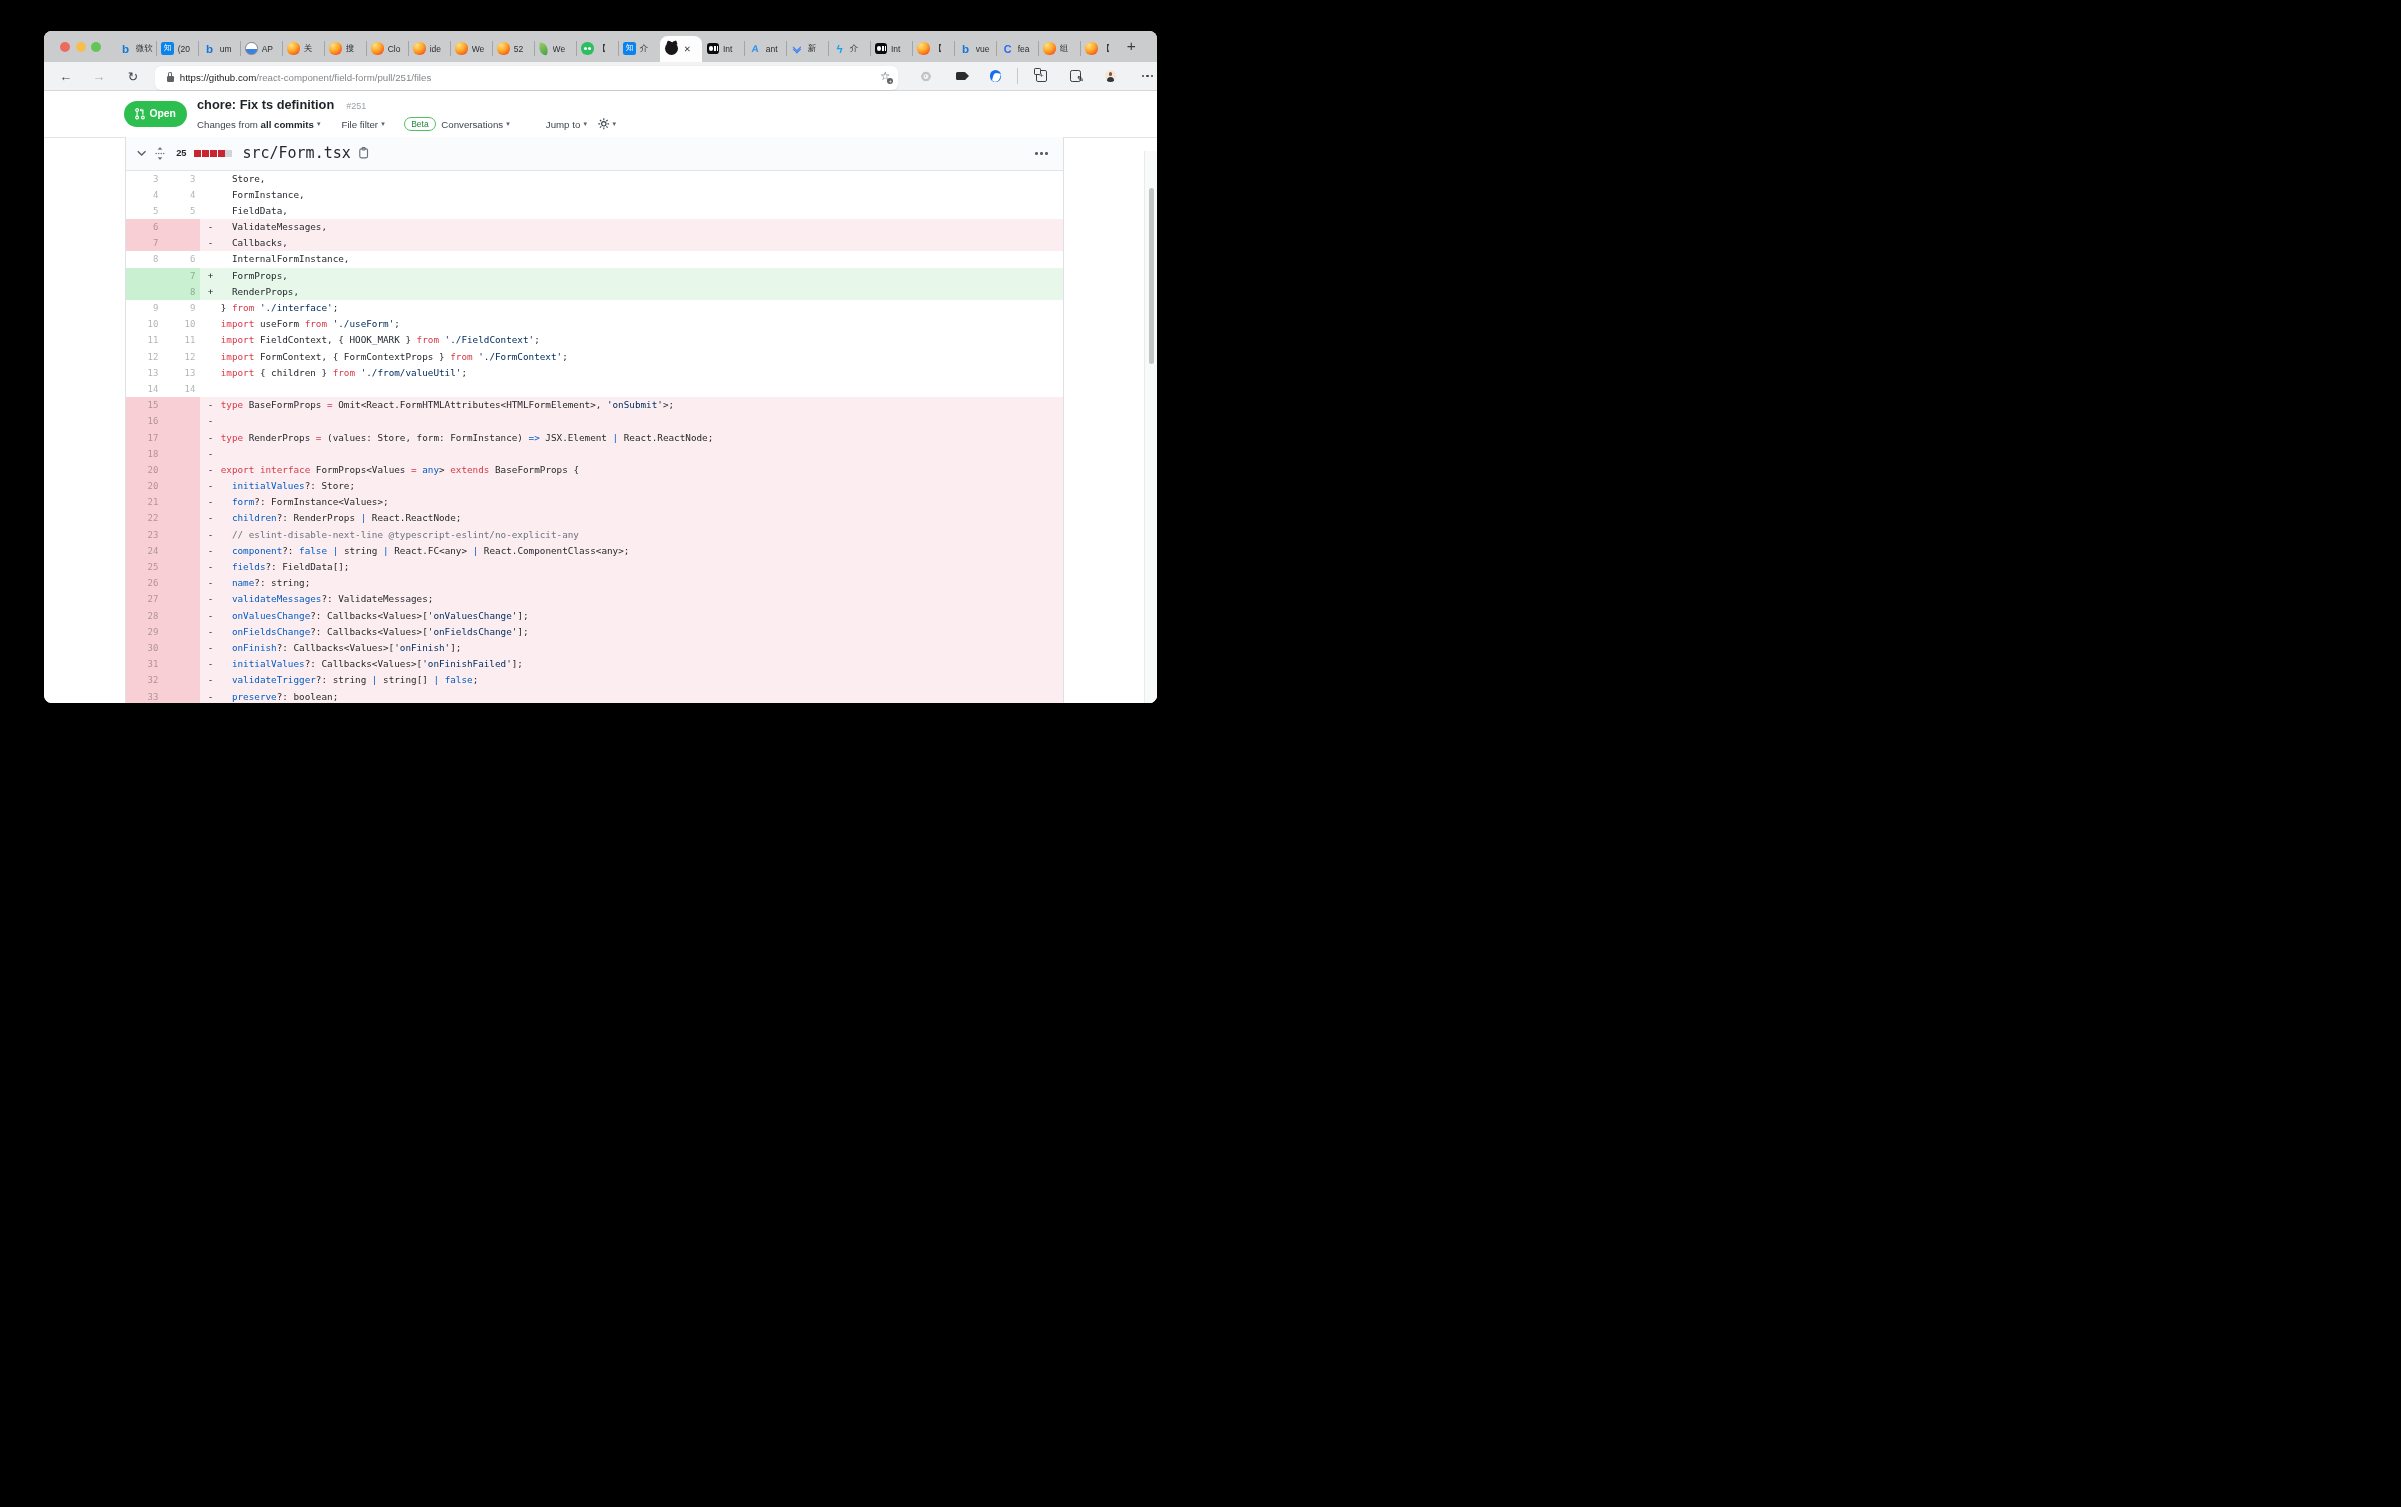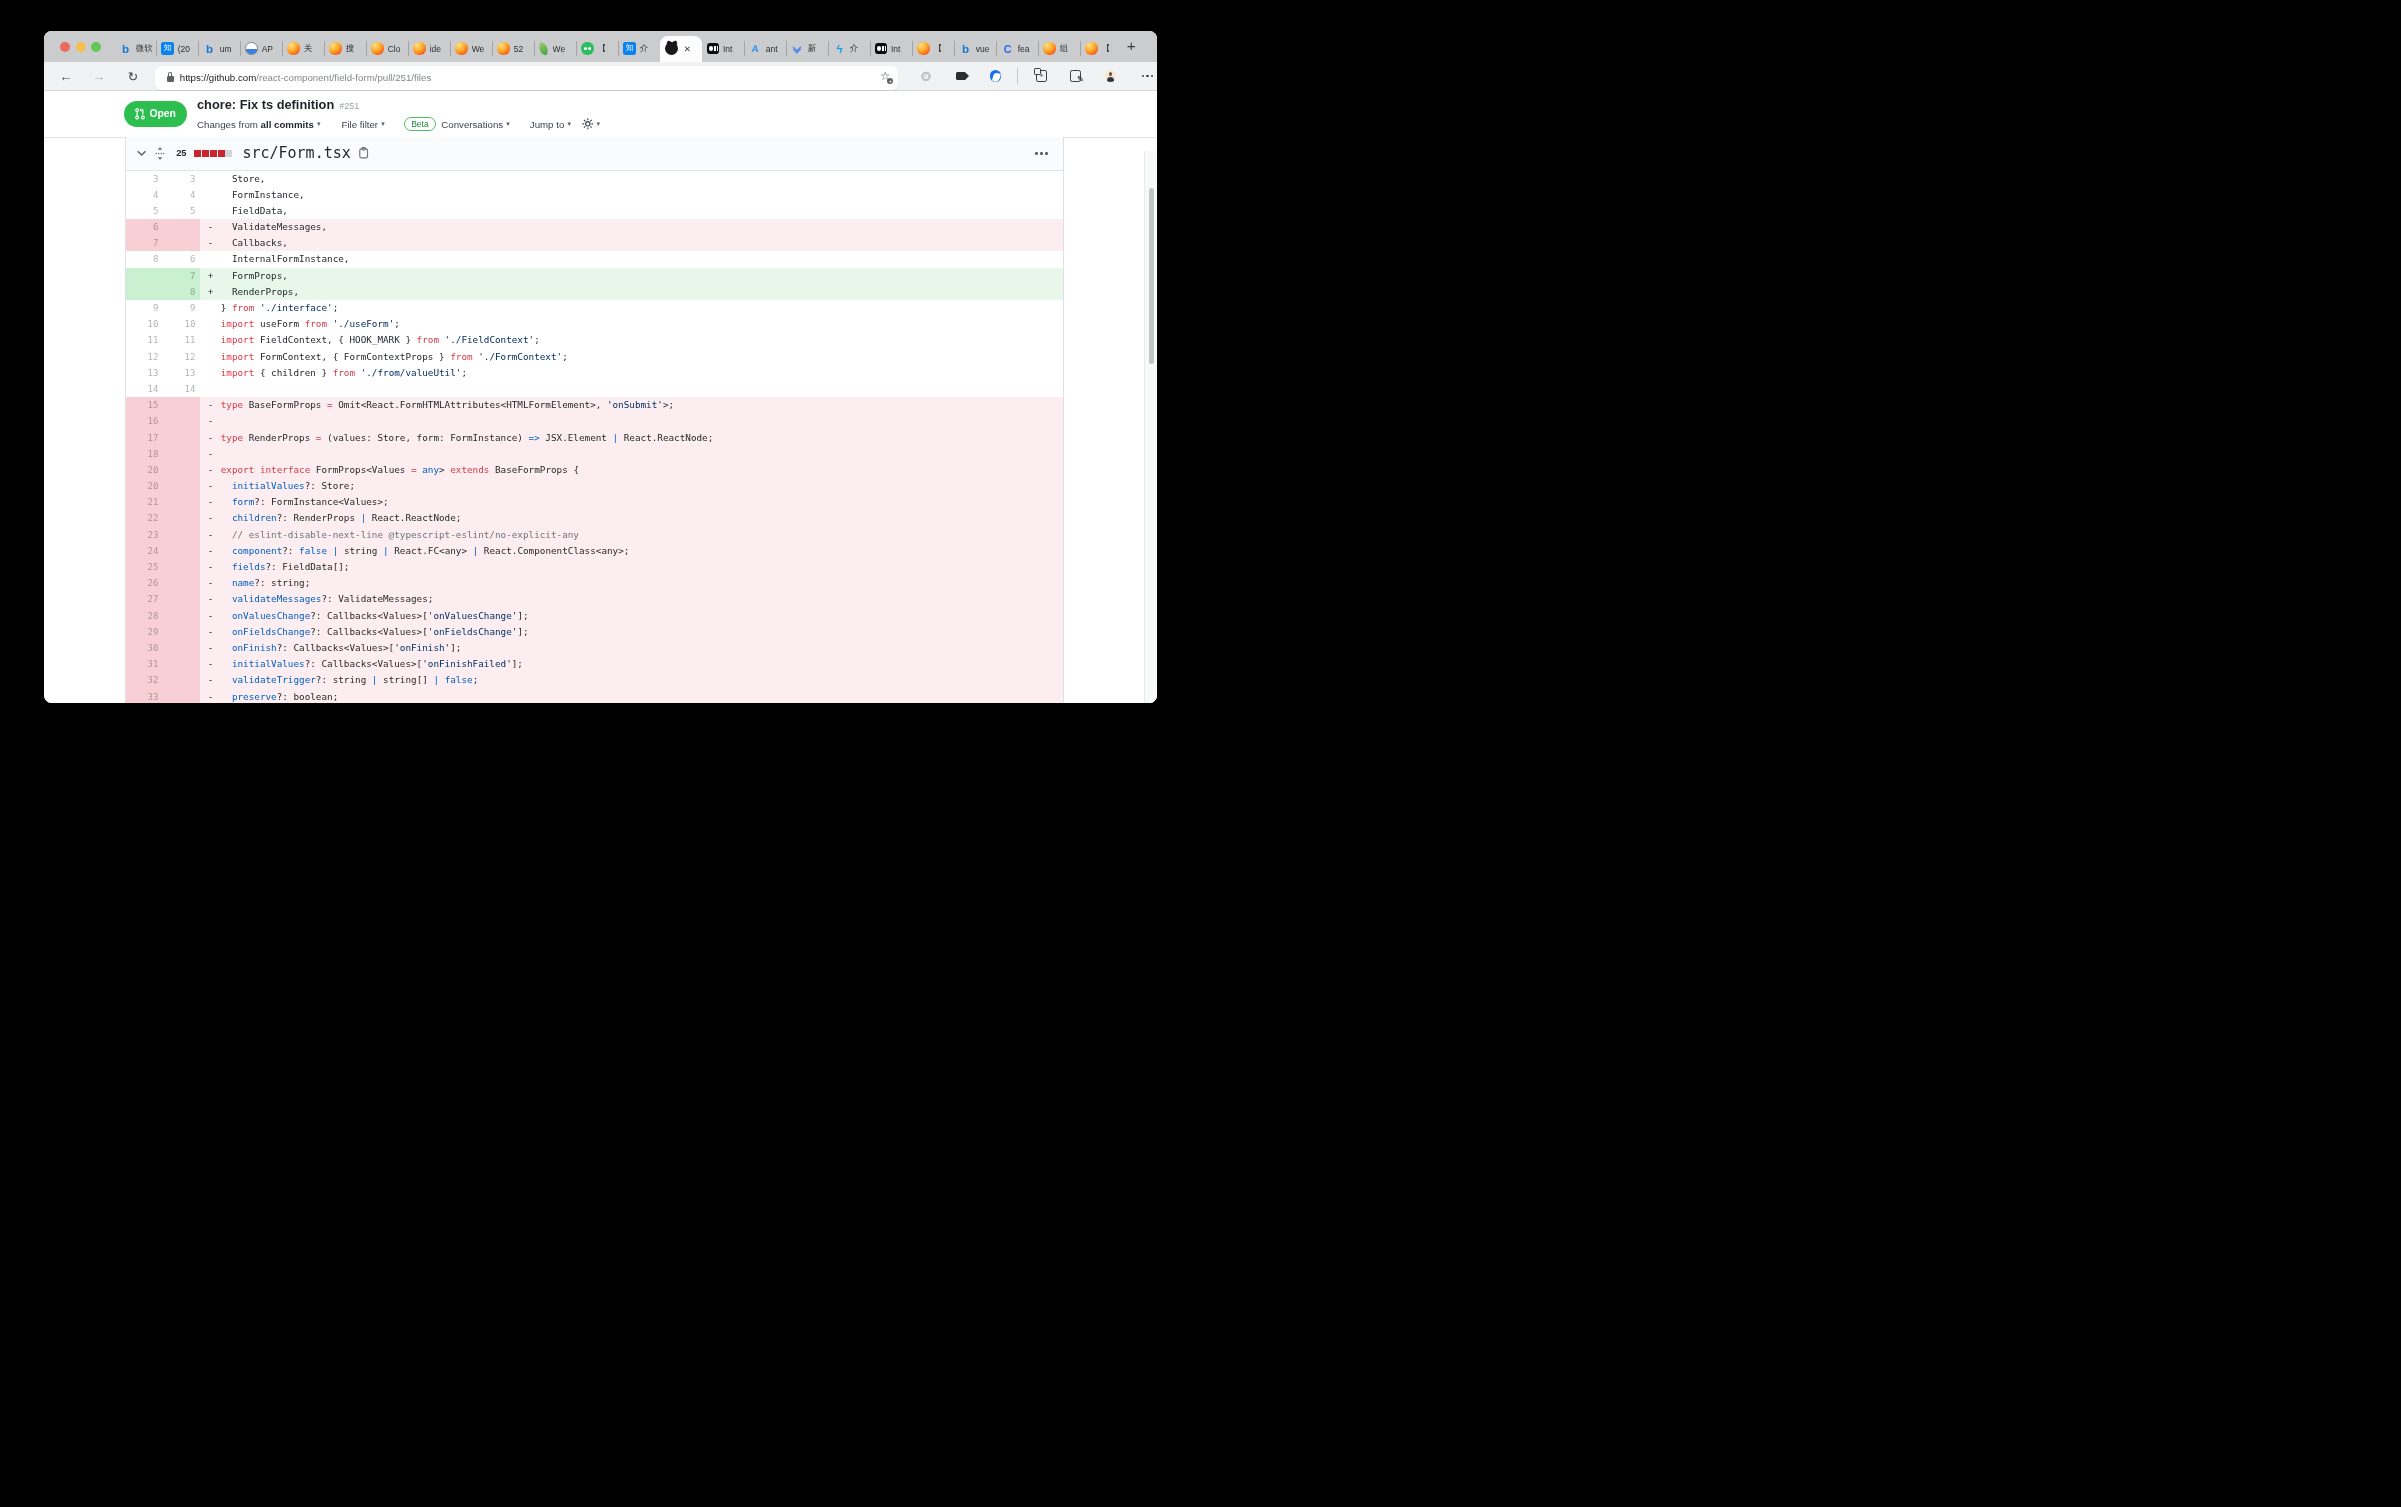--- a/index.html
+++ b/index.html
@@ -84,21 +84,21 @@
   .avatar{width:11.6px;height:11.6px;border-radius:50%;background:#f4e7d8;position:relative;overflow:hidden;}
   .avatar .hd{position:absolute;left:3.9px;top:1.9px;width:3.9px;height:3.9px;border-radius:50%;background:#7a5a41;}
   .avatar .bd{position:absolute;left:1.9px;top:6.6px;width:7.7px;height:5.4px;border-radius:3.9px 3.9px 0 0;background:#32373f;}
   .dots3{display:flex;gap:1.9px;} .dots3 i{width:2.3px;height:2.3px;border-radius:50%;background:#3c4043;}
   
   .page{position:absolute;top:60px;left:0;right:0;bottom:0;background:#fff;overflow:hidden;}
   .prheader{position:relative;height:46px;border-bottom:0.8px solid #e1e4e8;}
   .statebadge{position:absolute;left:80px;top:10px;height:25.5px;border-radius:13px;display:flex;
               align-items:center;gap:4.6px;padding:0 10.8px;color:#fff;font-size:10.4px;font-weight:600;}
   .prtitle{position:absolute;left:153px;top:6.2px;font-size:12.8px;font-weight:600;color:#1f2328;}
-  .prtitle .num{color:#9aa1a7;font-weight:400;margin-left:5px;}
+  .prtitle .num{color:#9aa1a7;font-weight:400;margin-left:12px;}
   .prcontrols{position:absolute;left:153px;top:26px;display:flex;align-items:center;
               font-size:9.7px;color:#3e454d;}
   .ctl{display:flex;align-items:center;white-space:nowrap;}
   .caret{font-size:7px;margin-left:3.1px;color:#586069;}
   .bold{font-weight:700;color:#24292e;}
   .betapill{border:0.8px solid #4fc161;color:#22863a;font-size:8.5px;border-radius:8.5px;
             padding:1.2px 6.2px;margin-right:5.4px;}
   .gearwrap{display:flex;align-items:center;}
   
   .card{position:absolute;left:81px;top:46px;width:939px;box-sizing:border-box;
@@ -320,21 +320,21 @@
       <div class="prtitle"><span>chore: Fix ts definition</span><span class="num">#251</span></div>
       <div class="prcontrols">
         <span class="ctl" style="margin-right:21px">
           <span>Changes from</span>&nbsp;<span class="bold">all commits</span><span class="caret">▾</span>
         </span>
         <span class="ctl" style="margin-right:19.3px">
           <span>File filter</span>
             <span class="caret">▾</span>
         </span>
         <span class="betapill">Beta</span>
-        <span class="ctl" style="margin-right:20px">
+        <span class="ctl" style="margin-right:36px">
           <span>Conversations</span>
             <span class="caret">▾</span>
         </span>
         <span class="ctl" style="margin-right:10.8px">
           <span>Jump to</span>
             <span class="caret">▾</span>
         </span>
         <span class="ctl gearwrap">
           <svg width="11.6" height="11.6" viewBox="0 0 16 16">
             <circle cx="8" cy="8" r="3" fill="none" stroke="#3e454d" stroke-width="1.6"></circle>

